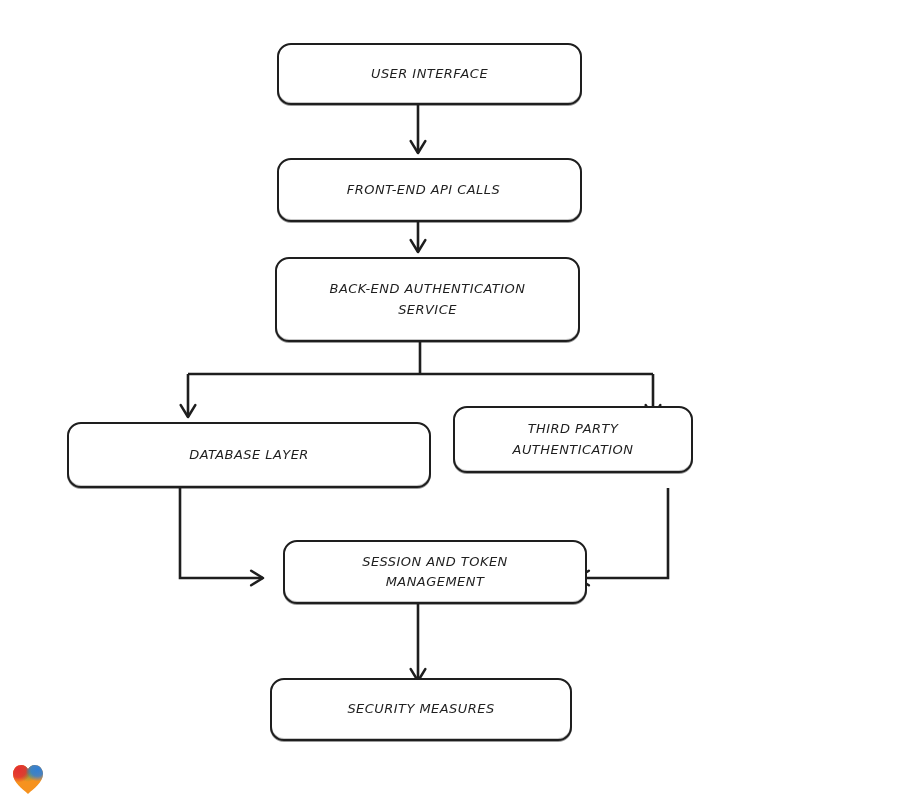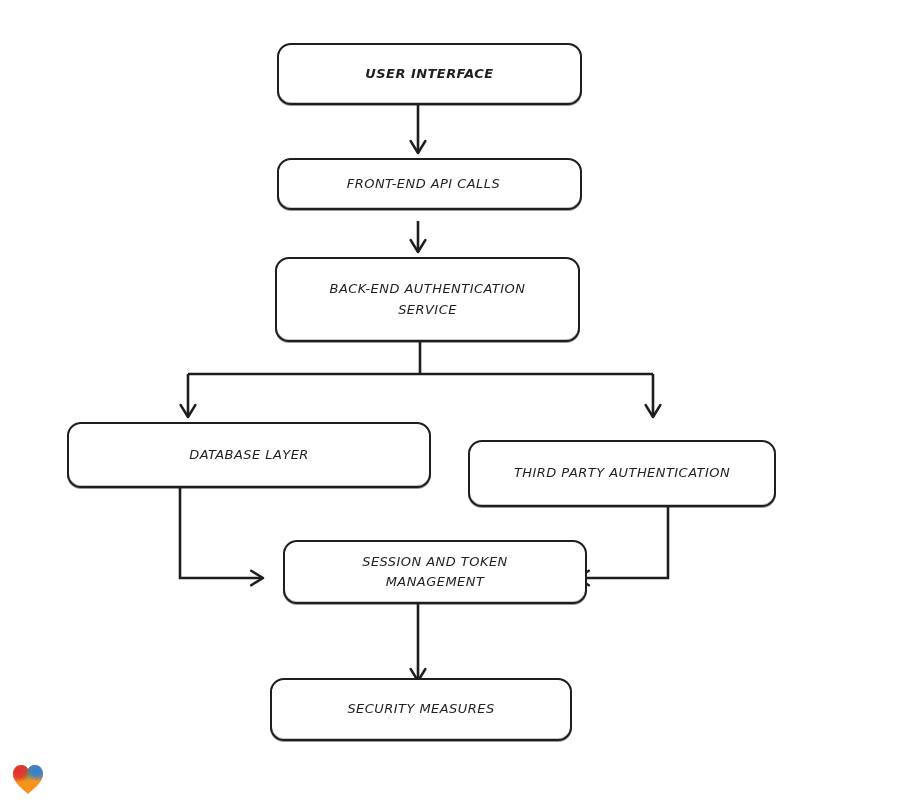--- a/index.html
+++ b/index.html
@@ -62,37 +62,37 @@
       <path d="M418,221 L418,252" marker-end="url(#arrowhead)"></path>
       <path d="M420,340 L420,374 M188,374 L653,374"></path>
       <path d="M188,374 L188,417" marker-end="url(#arrowhead)"></path>
       <path d="M653,374 L653,417" marker-end="url(#arrowhead)"></path>
       <path d="M180,487 L180,578 L263,578" marker-end="url(#arrowhead)"></path>
       <path d="M668,488 L668,578 L577,578" marker-end="url(#arrowhead)"></path>
       <path d="M418,603 L418,681" marker-end="url(#arrowhead)"></path>
     </g>
   </svg>
 
-  <div class="node" style="left:277px; top:43px; width:305px; height:62px;font-weight:bold;">
+  <div class="node" style="left:277px; top:43px; width:305px; height:62px;">
     <span class="label">USER INTERFACE</span>
   </div>
 
-  <div class="node" style="left:277px; top:158px; width:305px; height:52px;padding-left:8px;">
+  <div class="node" style="left:277px; top:158px; width:305px; height:64px;padding-left:8px;">
     <span class="label">FRONT-END API CALLS</span>
   </div>
 
   <div class="node wide2" style="left:275px; top:257px; width:305px; height:85px;">
     <span class="label">BACK-END AUTHENTICATION SERVICE</span>
   </div>
 
   <div class="node" style="left:67px; top:422px; width:364px; height:66px;">
     <span class="label">DATABASE LAYER</span>
   </div>
 
-  <div class="node" style="left:453px; top:440px; width:308px; height:67px;margin-left:15px;">
+  <div class="node" style="left:453px; top:406px; width:240px; height:67px;">
     <span class="label">THIRD PARTY AUTHENTICATION</span>
   </div>
 
   <div class="node narrow" style="left:268px; top:540px; width:304px; height:64px;">
     <span class="label">SESSION AND TOKEN MANAGEMENT</span>
   </div>
 
   <div class="node" style="left:270px; top:678px; width:302px; height:63px;">
     <span class="label">SECURITY MEASURES</span>
   </div>

